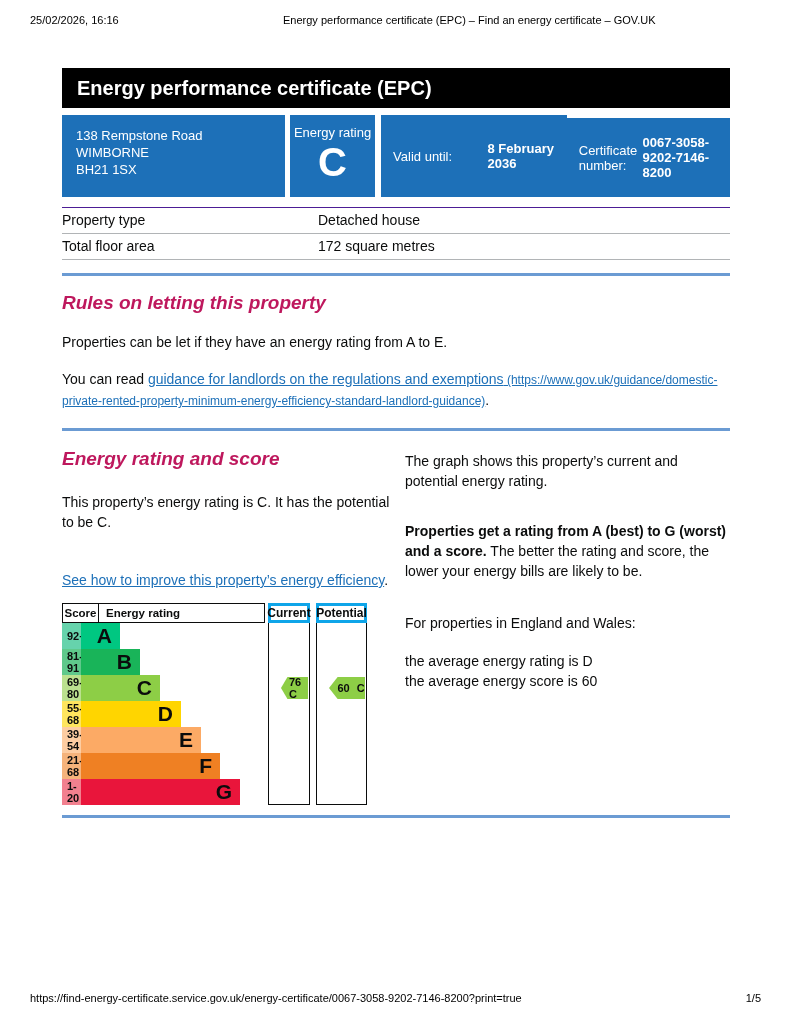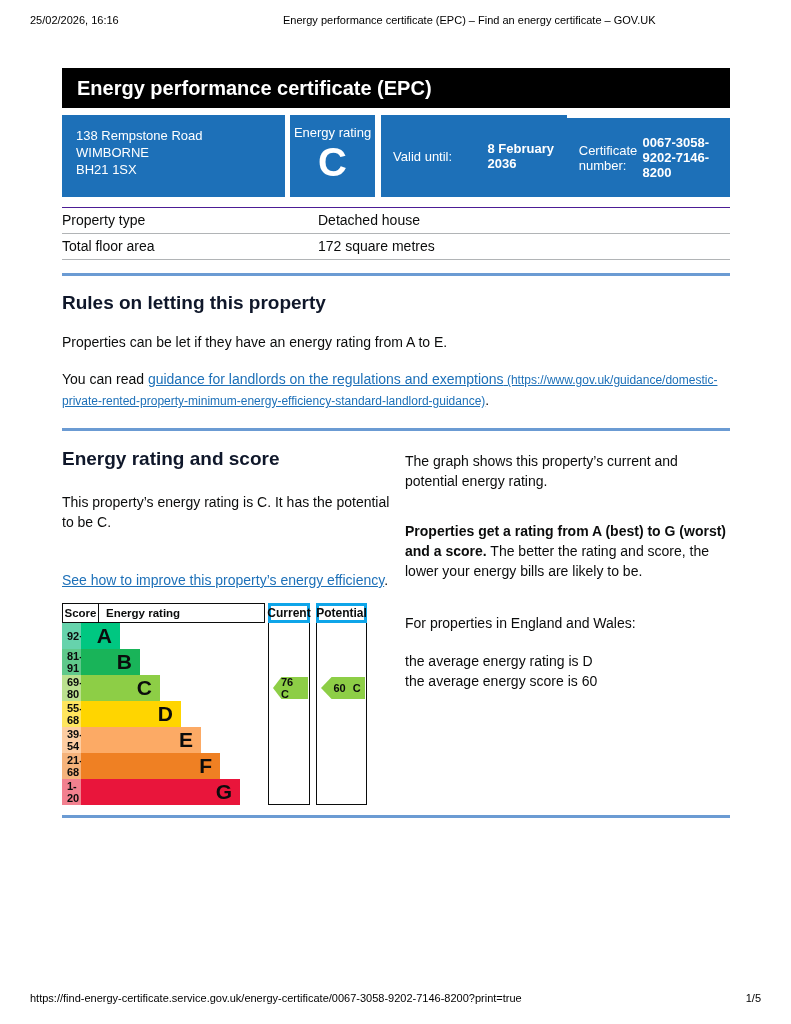--- a/index.html
+++ b/index.html
@@ -33,21 +33,21 @@
   .prop-table{margin-top:10px;font-size:14px;}
   .prop-row{display:flex;border-bottom:1px solid #b1b4b6;padding:4px 0 5px;}
   .prop-row:first-child{border-top:1px solid #4c1d95;}
   .prop-label{width:256px;}
   
   .hr-blue{border:0;height:3px;background:#6b9bd3;margin:0;}
   .sep1{margin-top:13px;}
   .sep2{margin-top:17px;}
   .sep3{margin-top:10px;}
   
-  h2{font-size:19px;font-weight:bold;margin:16px 0 0;color:#0f172a;}
+  h2{font-size:19px;font-weight:bold;margin:16px 0 0;color:#be185d;font-style:italic;}
   p{font-size:14px;line-height:20px;margin:0;}
   a{color:#1d70b8;}
   .link-url{font-size:12px;}
   .nowrap{white-space:nowrap;}
   .p-rules1{margin-top:18px;}
   .p-rules2{margin-top:17px;}
   .two-col{display:flex;margin-top:17px;}
   .col-left{width:330px;}
   .col-right{width:325px;margin-left:13px;padding-top:3px;}
   .col-left h2{margin-top:0;}
@@ -66,21 +66,21 @@
   .epc-score{width:19px;font-size:11px;display:flex;align-items:center;padding-left:5px;box-sizing:border-box;}
   .epc-bar{display:flex;align-items:center;justify-content:flex-end;
     padding-right:8px;box-sizing:border-box;font-size:21px;line-height:26px;}
   .bw0{width:39px}.bw1{width:59px}.bw2{width:79px}.bw3{width:100px}
   .bw4{width:120px}.bw5{width:139px}.bw6{width:159px}
   .epc-col{margin-left:3px;width:42px;display:flex;flex-direction:column;font-size:12px;}
   .epc-col.potential{margin-left:6px;width:51px;}
   .epc-col-head{height:20px;border:3px solid #0ea5e9;box-sizing:border-box;
     display:flex;align-items:center;justify-content:center;}
   .epc-col-body{flex:1;border:1px solid #0b0c0c;border-top:none;position:relative;box-sizing:border-box;}
-  .epc-arrow{position:absolute;top:54px;left:4px;right:1px;height:22px;
+  .epc-arrow{position:absolute;top:54px;left:12px;right:1px;height:22px;
     clip-path:polygon(0 50%,24% 0,100% 0,100% 100%,24% 100%);
     display:flex;align-items:center;justify-content:center;
     padding-left:8px;box-sizing:border-box;font-size:11px;}
   .epc-arrow span{word-spacing:4px;}
 </style>
 </head>
 <body>
 
 <div class="print-header">
   <span>25/02/2026, 16:16</span>

